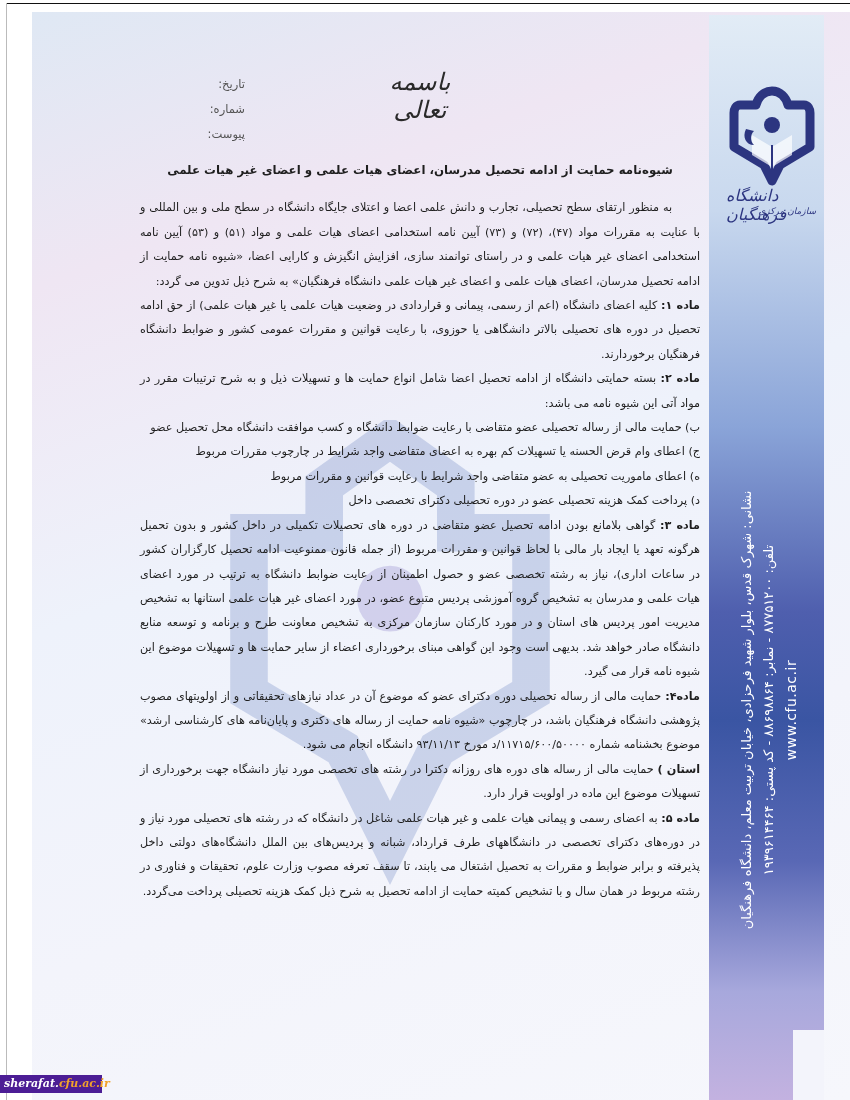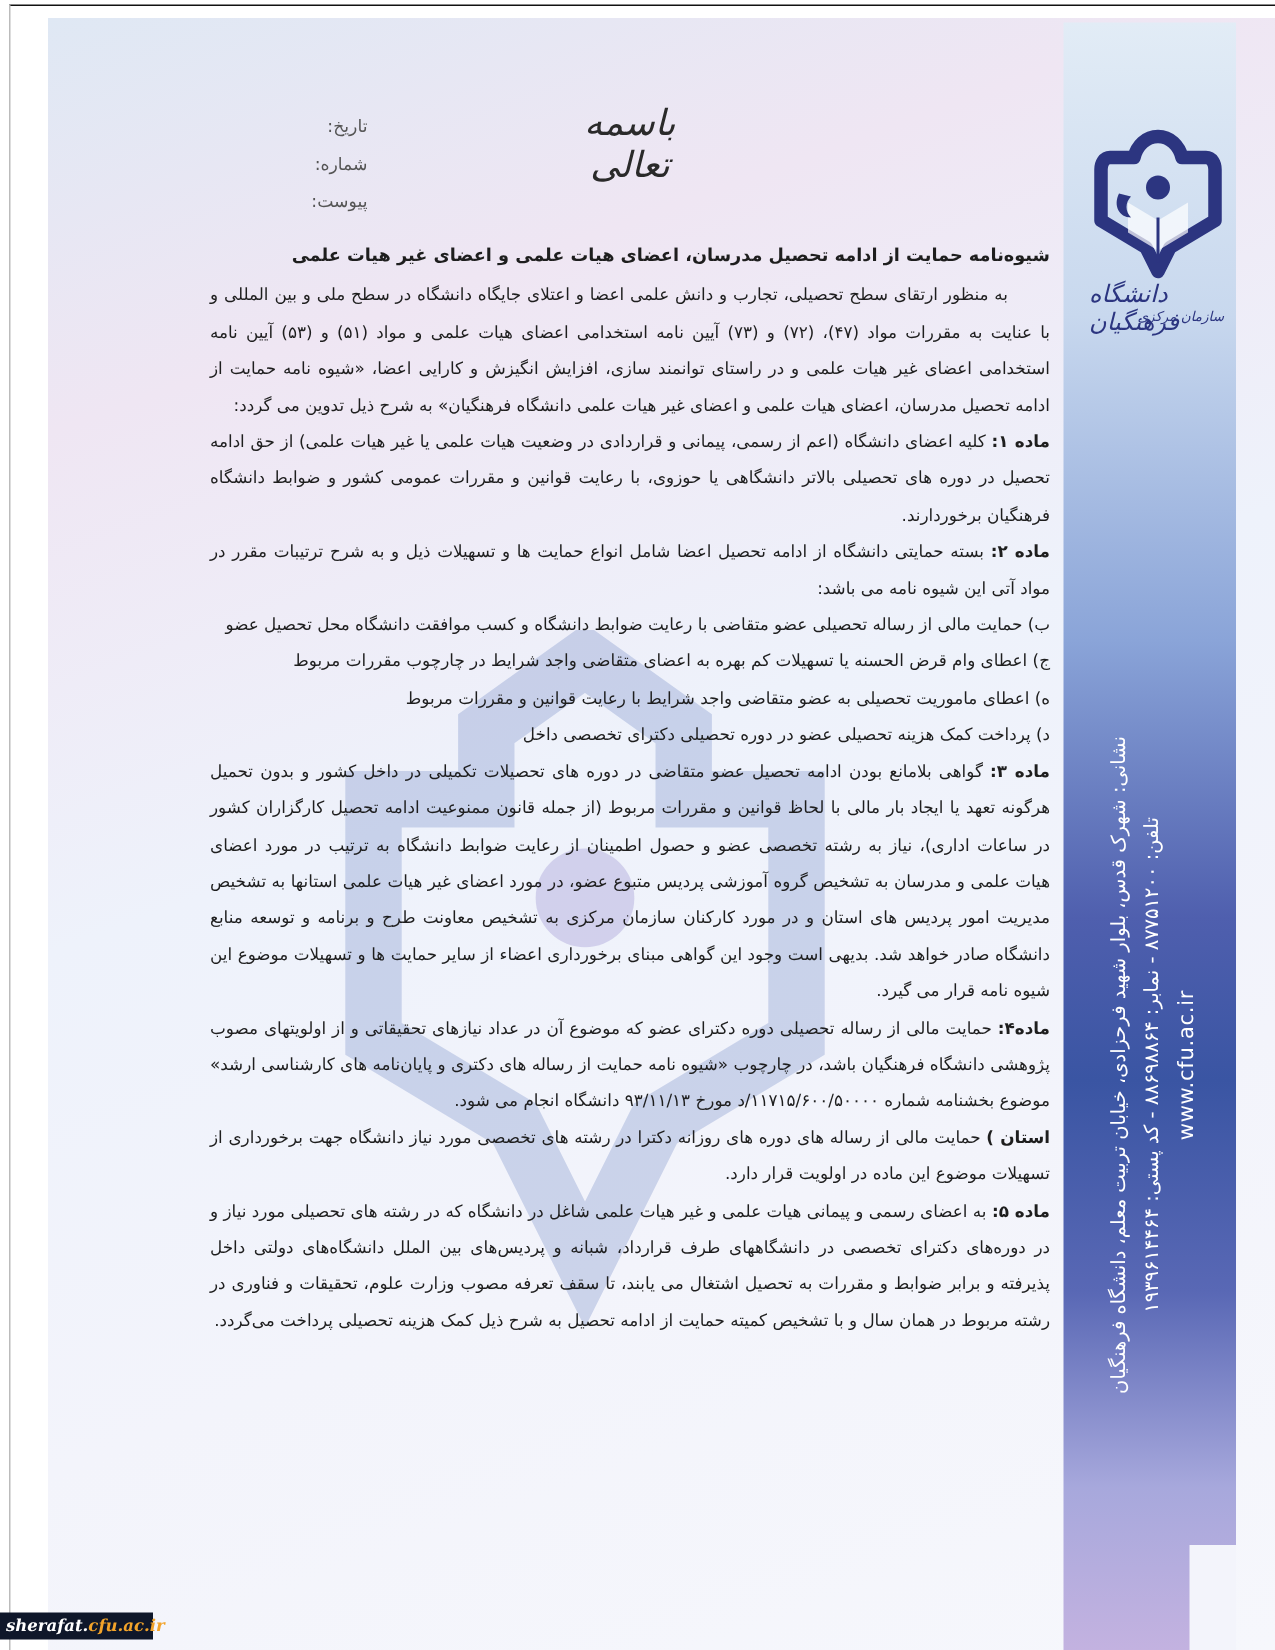--- a/index.html
+++ b/index.html
@@ -67,31 +67,31 @@
     font-size: 11.5px; color: #555; line-height: 25px;
   }
   .meta div { text-align: right; }
 
   .doc {
     position: absolute; left: 140px; top: 158px; width: 560px;
     direction: rtl; text-align: justify; color: #1e1e1e;
     font-family: "DejaVu Sans", sans-serif; font-size: 11.2px; line-height: 24.4px;
   }
   .doc-title {
-    font-weight: bold; font-size: 11.8px; margin-bottom: 3px;
+    text-align: center; font-weight: bold; font-size: 11.8px; margin-bottom: 14px;
   }
   .p { margin: 0; }
   .indent { text-indent: 28px; }
   .bold { font-weight: bold; }
   .item { padding-right: 0; }
   .item-last { text-indent: 10px; }
 
   .footer-badge {
     position: absolute; left: 0px; top: 1075px; width: 102px; height: 18px;
-    background: #0f172a; color: #fff; font-size: 11px; font-weight: bold; font-style: italic;
+    background: #4c1d95; color: #fff; font-size: 11px; font-weight: bold; font-style: italic;
     line-height: 18px; padding-left: 4px; box-sizing: border-box;
     font-family: "DejaVu Serif", serif; direction: ltr; white-space: nowrap;
   }
   .footer-badge .accent { color: #f2a32a; }
 </style>
 </head>
 <body>
 
 <div class="topline"></div>
 <div class="leftline"></div>

